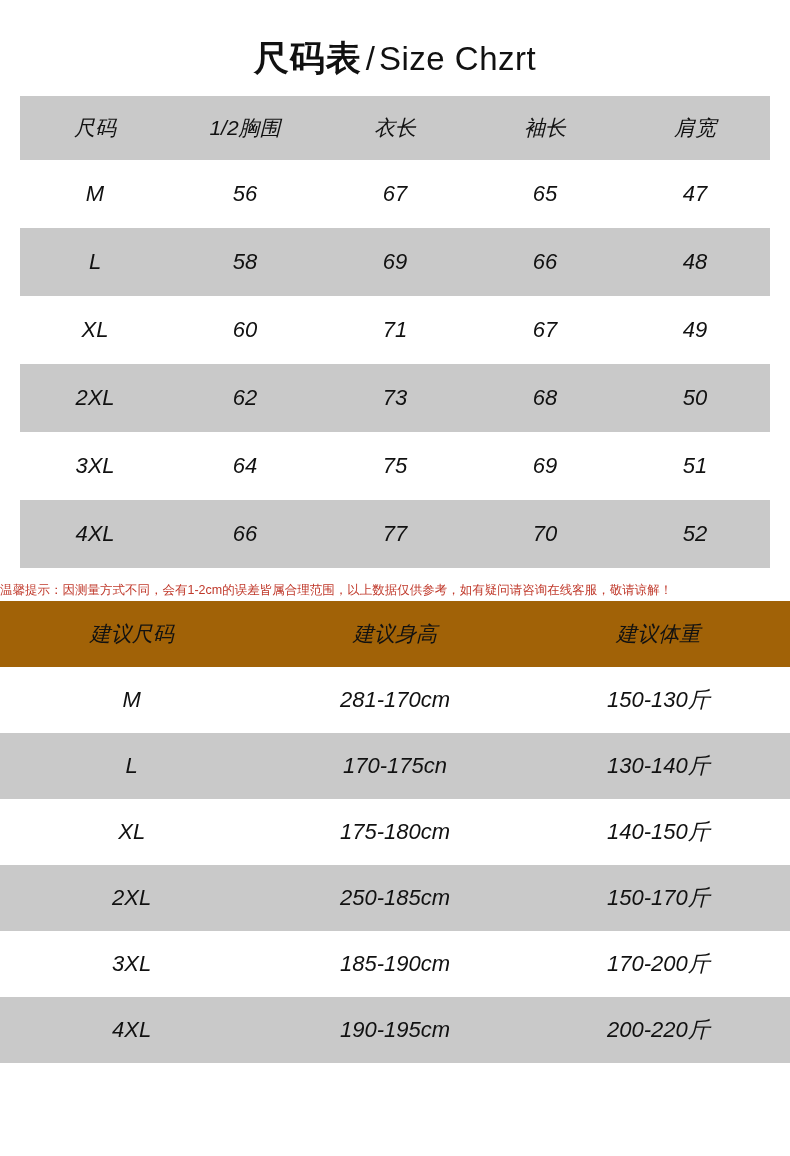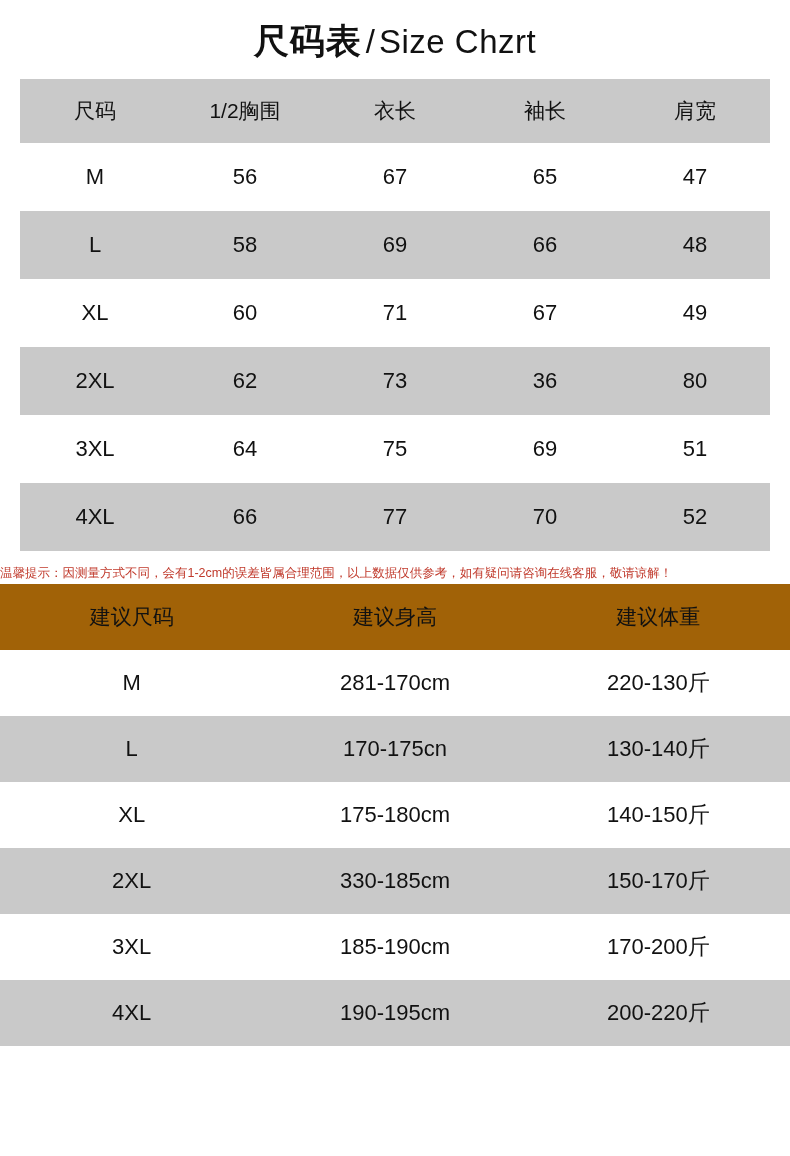--- a/index.html
+++ b/index.html
@@ -23,20 +23,21 @@
 
   
   .title-1 {
     text-align: center;
     font-size: 34px;
     line-height: 1.1;
     padding-top: 22px;
     padding-bottom: 18px;
     letter-spacing: 0px;
     white-space: nowrap;
+    margin-top: 17px;
   }
   .title-1 .cn {
     font-weight: bold;
     font-size: 35px;
     letter-spacing: 1px;
   }
   .title-1 .sep {
     font-weight: normal;
     font-size: 33px;
     padding: 0 4px;
@@ -56,20 +57,21 @@
     padding-bottom: 24px;
     white-space: nowrap;
   }
 
   
   table {
     border-collapse: collapse;
     width: 750px;
     margin: 0 auto;
     table-layout: fixed;
+    font-style: italic;
   }
   table.t2 {
     width: 790px;
     margin: 0;
   }
   td, th {
     border: none;
     text-align: center;
     font-weight: normal;
     color: #111111;
@@ -148,22 +150,22 @@
         <td>XL</td>
         <td>60</td>
         <td>71</td>
         <td>67</td>
         <td>49</td>
       </tr>
       <tr class="even">
         <td>2XL</td>
         <td>62</td>
         <td>73</td>
-        <td>36</td>
-        <td>80</td>
+        <td>68</td>
+        <td>50</td>
       </tr>
       <tr class="odd">
         <td>3XL</td>
         <td>64</td>
         <td>75</td>
         <td>69</td>
         <td>51</td>
       </tr>
       <tr class="even">
         <td>4XL</td>
@@ -183,35 +185,35 @@
       <tr>
         <th>建议尺码</th>
         <th>建议身高</th>
         <th>建议体重</th>
       </tr>
     </thead>
     <tbody>
       <tr class="odd">
         <td>M</td>
         <td>281-170cm</td>
-        <td>220-130斤</td>
+        <td>150-130斤</td>
       </tr>
       <tr class="even">
         <td>L</td>
         <td>170-175cn</td>
         <td>130-140斤</td>
       </tr>
       <tr class="odd">
         <td>XL</td>
         <td>175-180cm</td>
         <td>140-150斤</td>
       </tr>
       <tr class="even">
         <td>2XL</td>
-        <td>330-185cm</td>
+        <td>250-185cm</td>
         <td>150-170斤</td>
       </tr>
       <tr class="odd">
         <td>3XL</td>
         <td>185-190cm</td>
         <td>170-200斤</td>
       </tr>
       <tr class="even">
         <td>4XL</td>
         <td>190-195cm</td>

